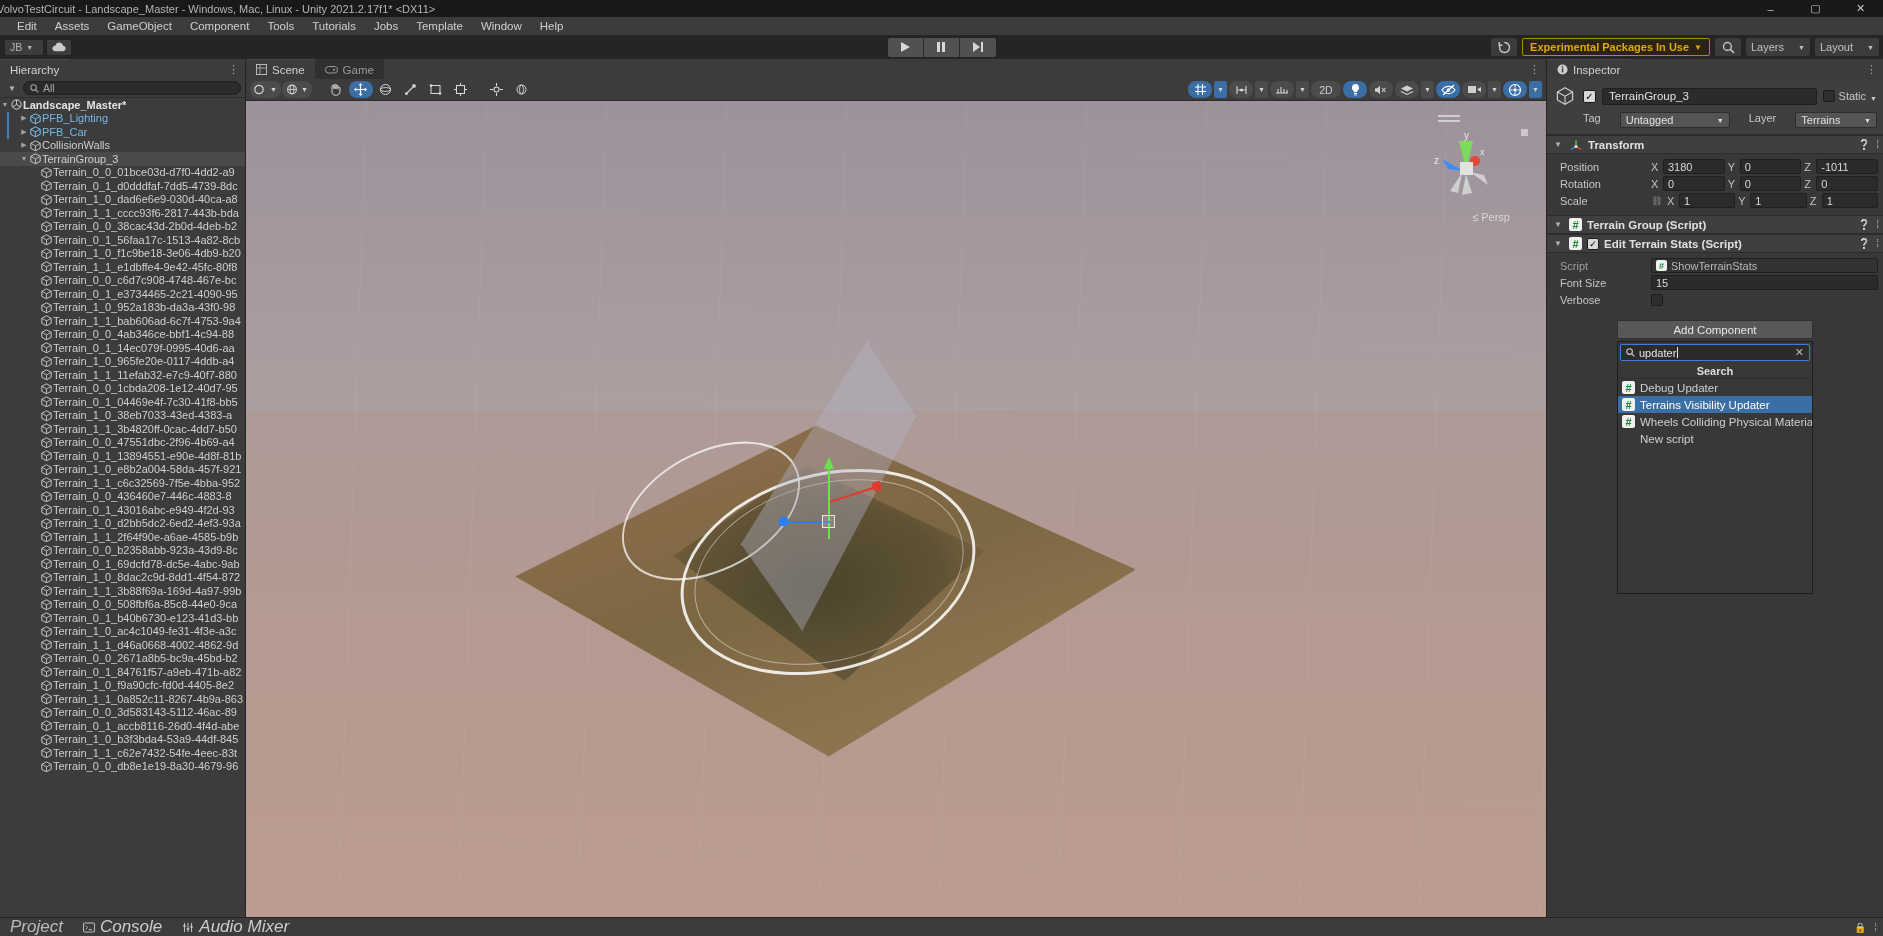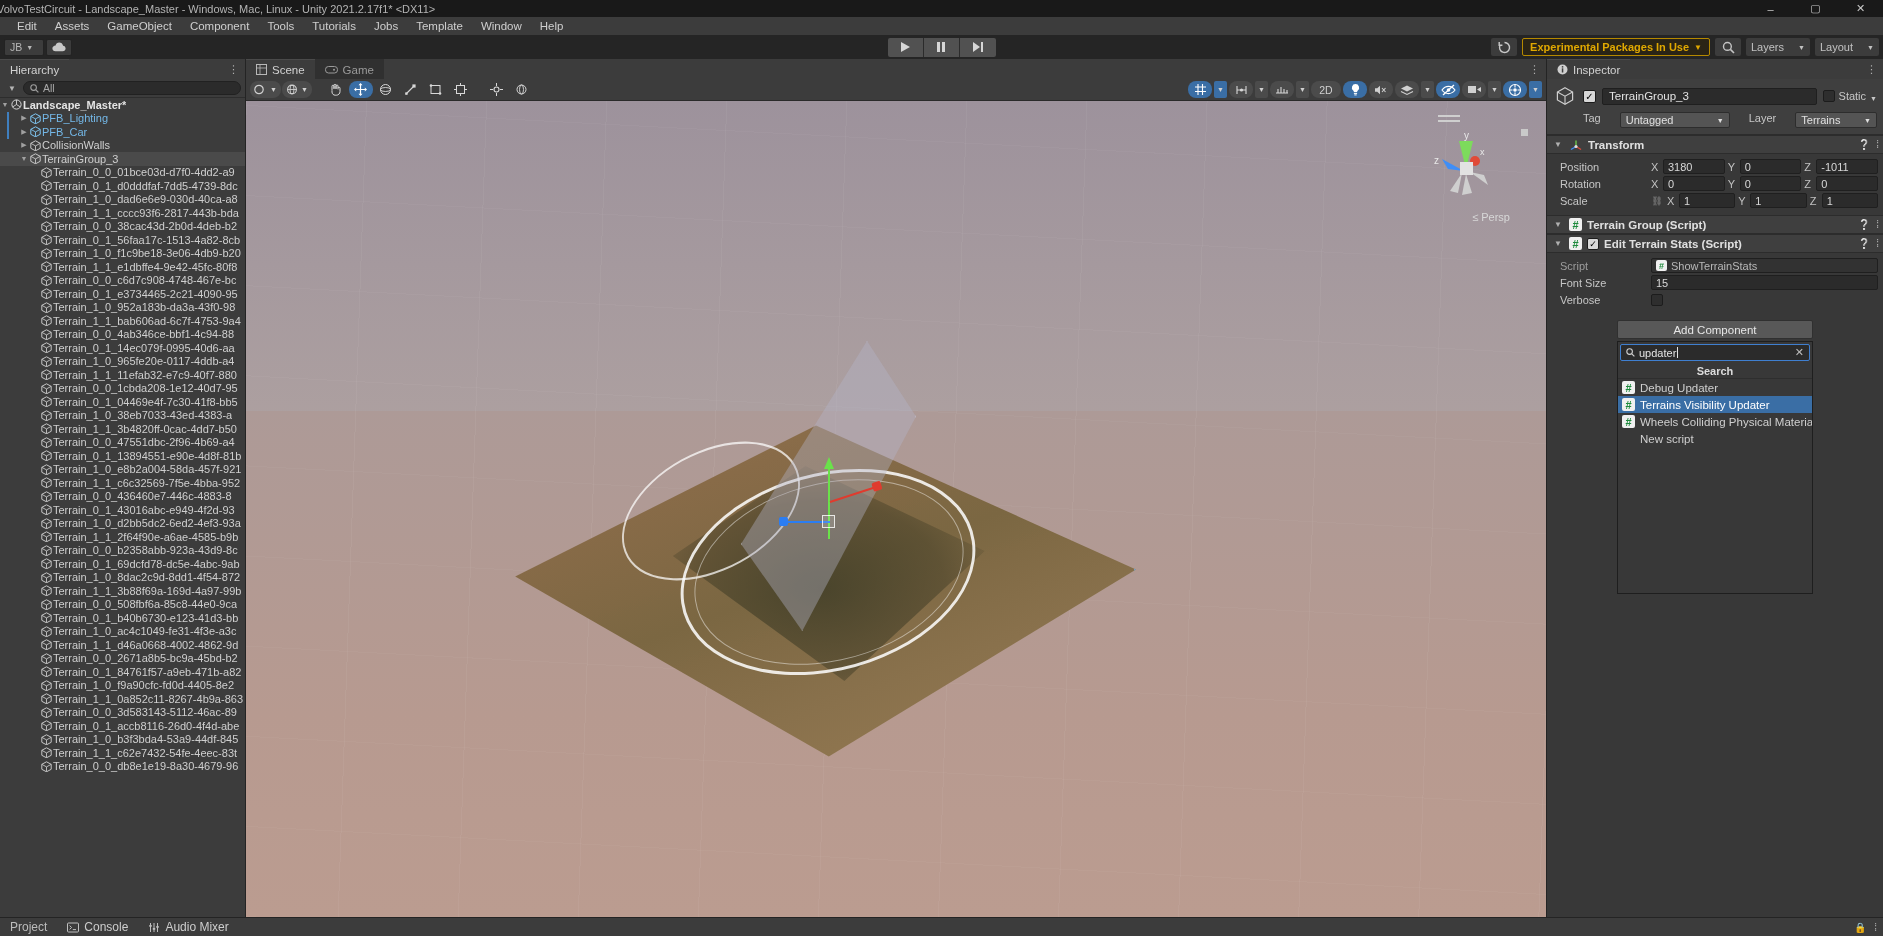--- a/index.html
+++ b/index.html
@@ -229,21 +229,21 @@
   .sp-list { flex:1; overflow:hidden; }
   .sp-item { height:17px; display:flex; align-items:center; gap:5px; padding:0 4px;
              font-size:11.5px; color:#cfcfcf; white-space:nowrap; overflow:hidden; }
   .sp-item.sel { background:#3a6ea5; color:#fff; }
   .sp-item.plain { padding-left:22px; }
 
   
   .bottombar { height:19px; background:#3c3c3c; display:flex; align-items:center; gap:0;
                border-top:1px solid #242424; flex:none; position:relative; }
   .bb-tab { height:19px; display:flex; align-items:center; gap:5px; padding:0 10px;
-            font-size:12px; color:#cdcdcd; }
+            font-size:17px; color:#cdcdcd;font-style:italic; }
   .bb-tab.first { color:#bcbcbc; }
   .bb-right { position:absolute; right:6px; display:flex; gap:7px; align-items:center; color:#b0b0b0; font-size:10px; }
   svg { display:block; }
 </style>
 </head>
 <body>
 
 <div class="app">
 
   <div class="titlebar">

